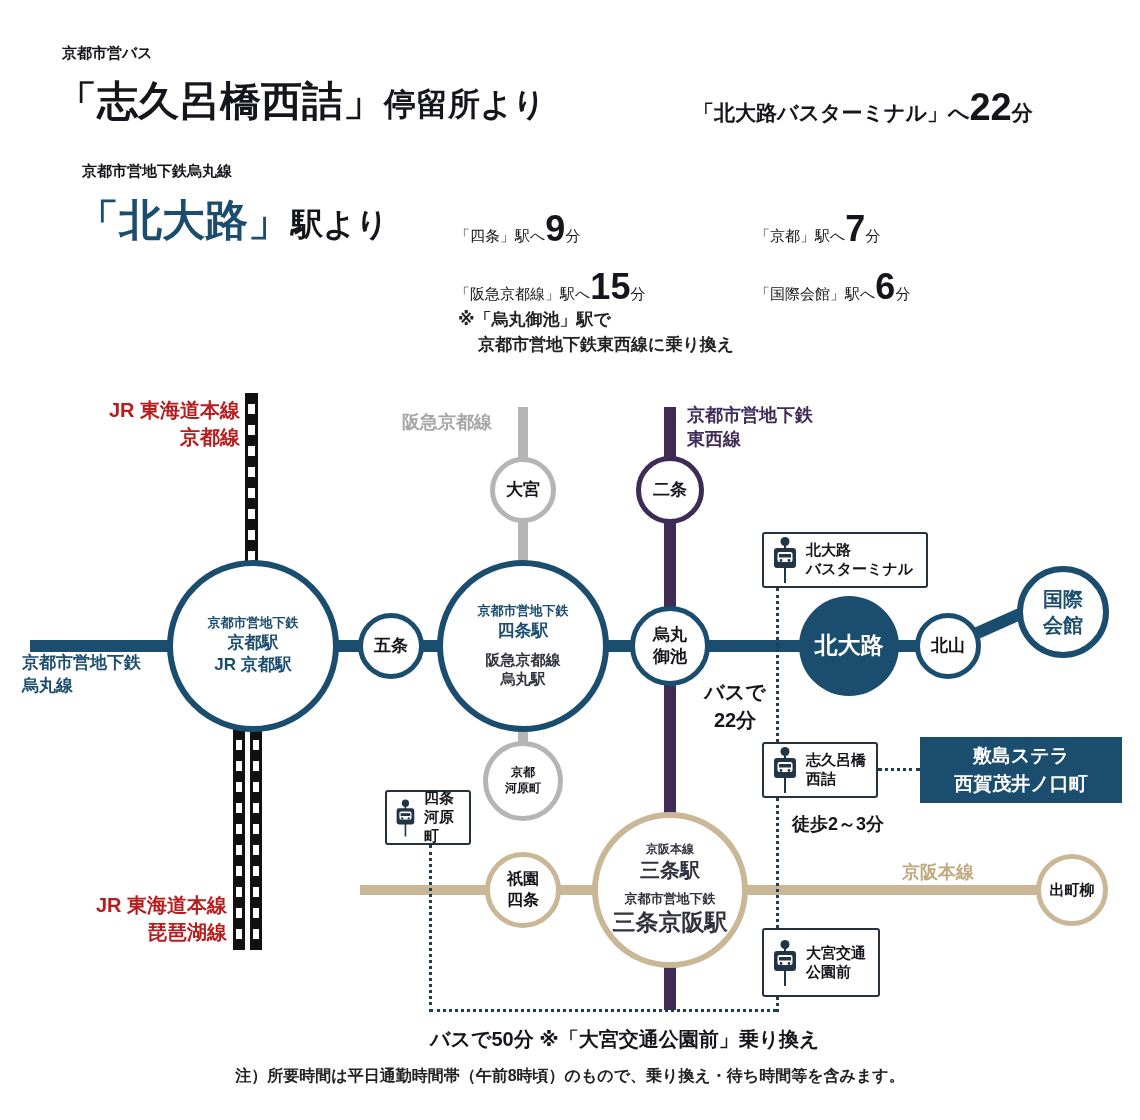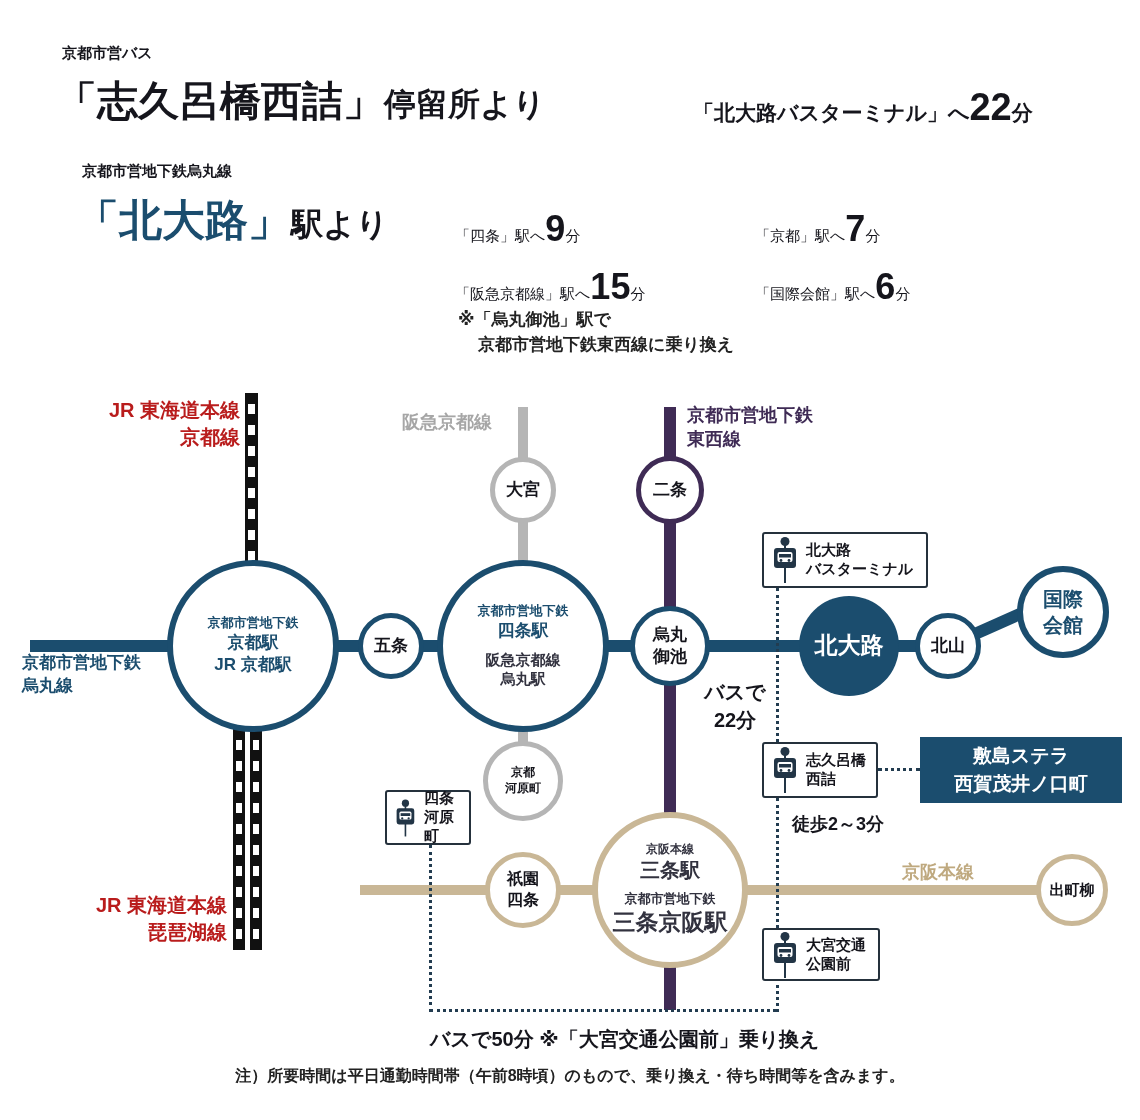--- a/index.html
+++ b/index.html
@@ -235,21 +235,21 @@
         <rect x="5.5" y="15" width="15" height="10" rx="2" fill="#fff"></rect>
         <rect x="7" y="17" width="12" height="3.5" fill="#223546"></rect>
         <circle cx="9" cy="23.5" r="1.4" fill="#223546"></circle>
         <circle cx="17" cy="23.5" r="1.4" fill="#223546"></circle>
       </svg>
     <div class="txt">
       <div>四条</div>
       <div>河原町</div>
     </div>
   </div>
-  <div class="busbox" style="left:762px;top:928px;width:118px;height:53px">
+  <div class="busbox" style="left:762px;top:928px;width:118px;height:69px">
     <svg width="26" height="46" viewBox="0 0 26 46">
         <circle cx="13" cy="4.5" r="4.5" fill="#223546"></circle>
         <rect x="12" y="8" width="2" height="38" fill="#223546"></rect>
         <rect x="2" y="11" width="22" height="20" rx="3" fill="#223546"></rect>
         <rect x="5.5" y="15" width="15" height="10" rx="2" fill="#fff"></rect>
         <rect x="7" y="17" width="12" height="3.5" fill="#223546"></rect>
         <circle cx="9" cy="23.5" r="1.4" fill="#223546"></circle>
         <circle cx="17" cy="23.5" r="1.4" fill="#223546"></circle>
       </svg>
     <div class="txt">

